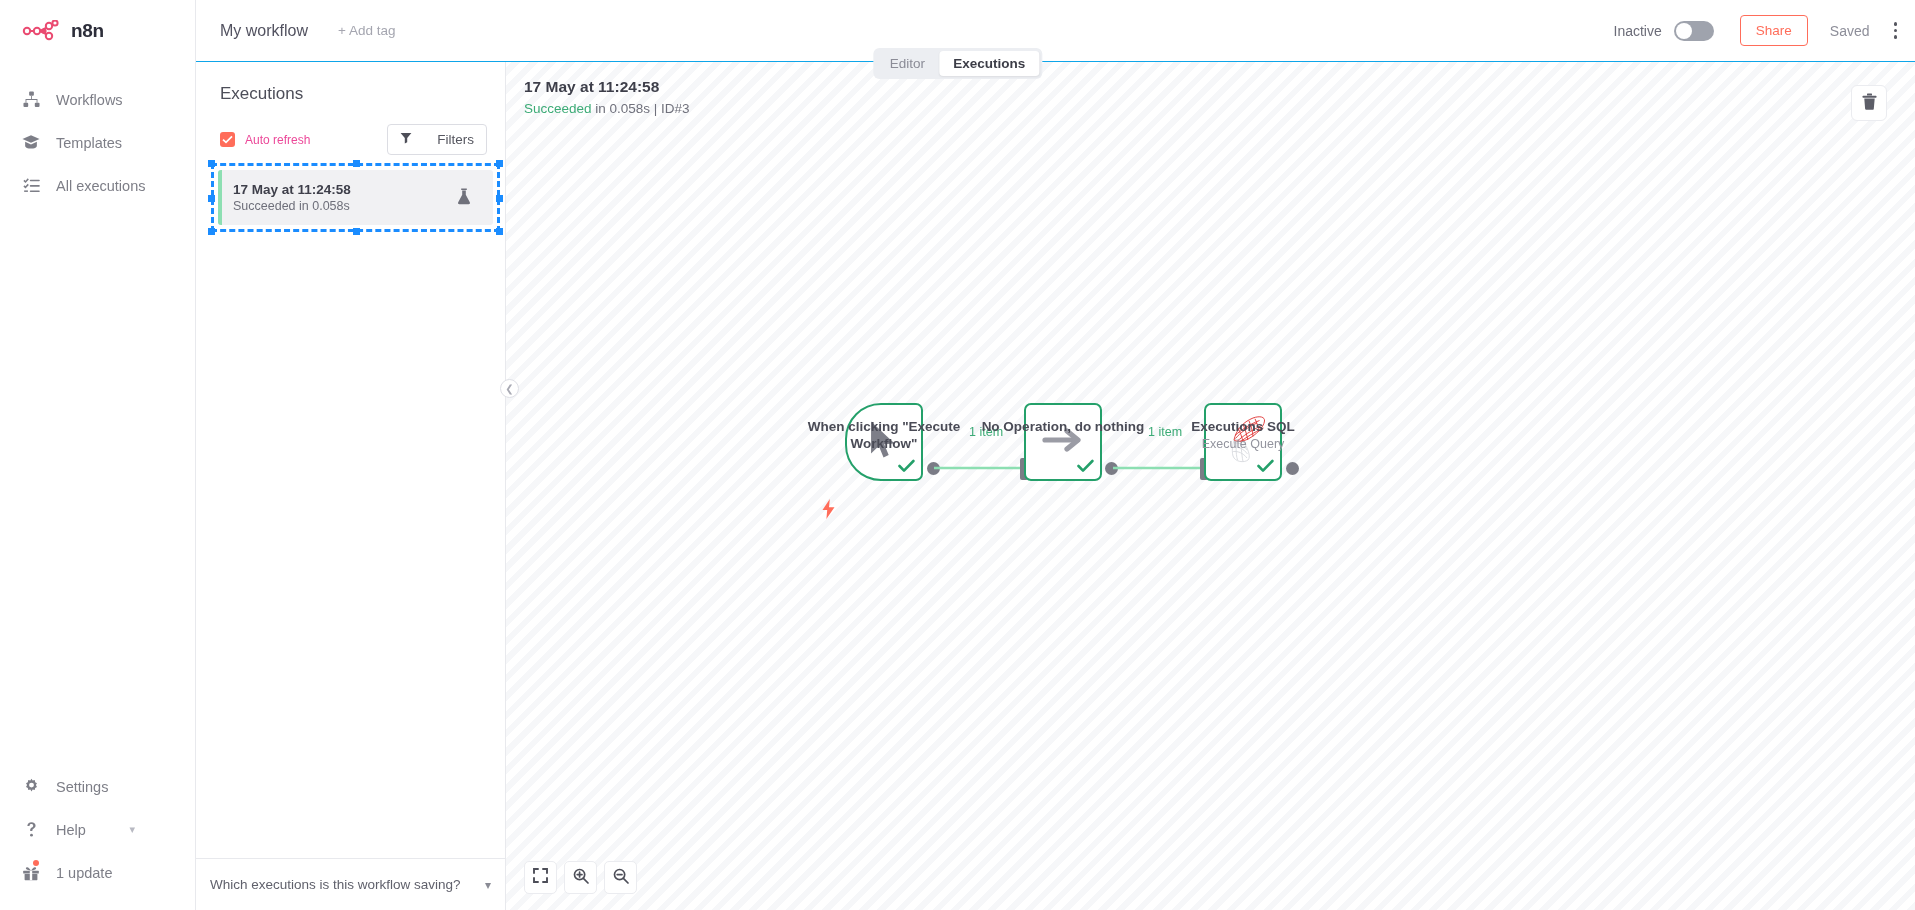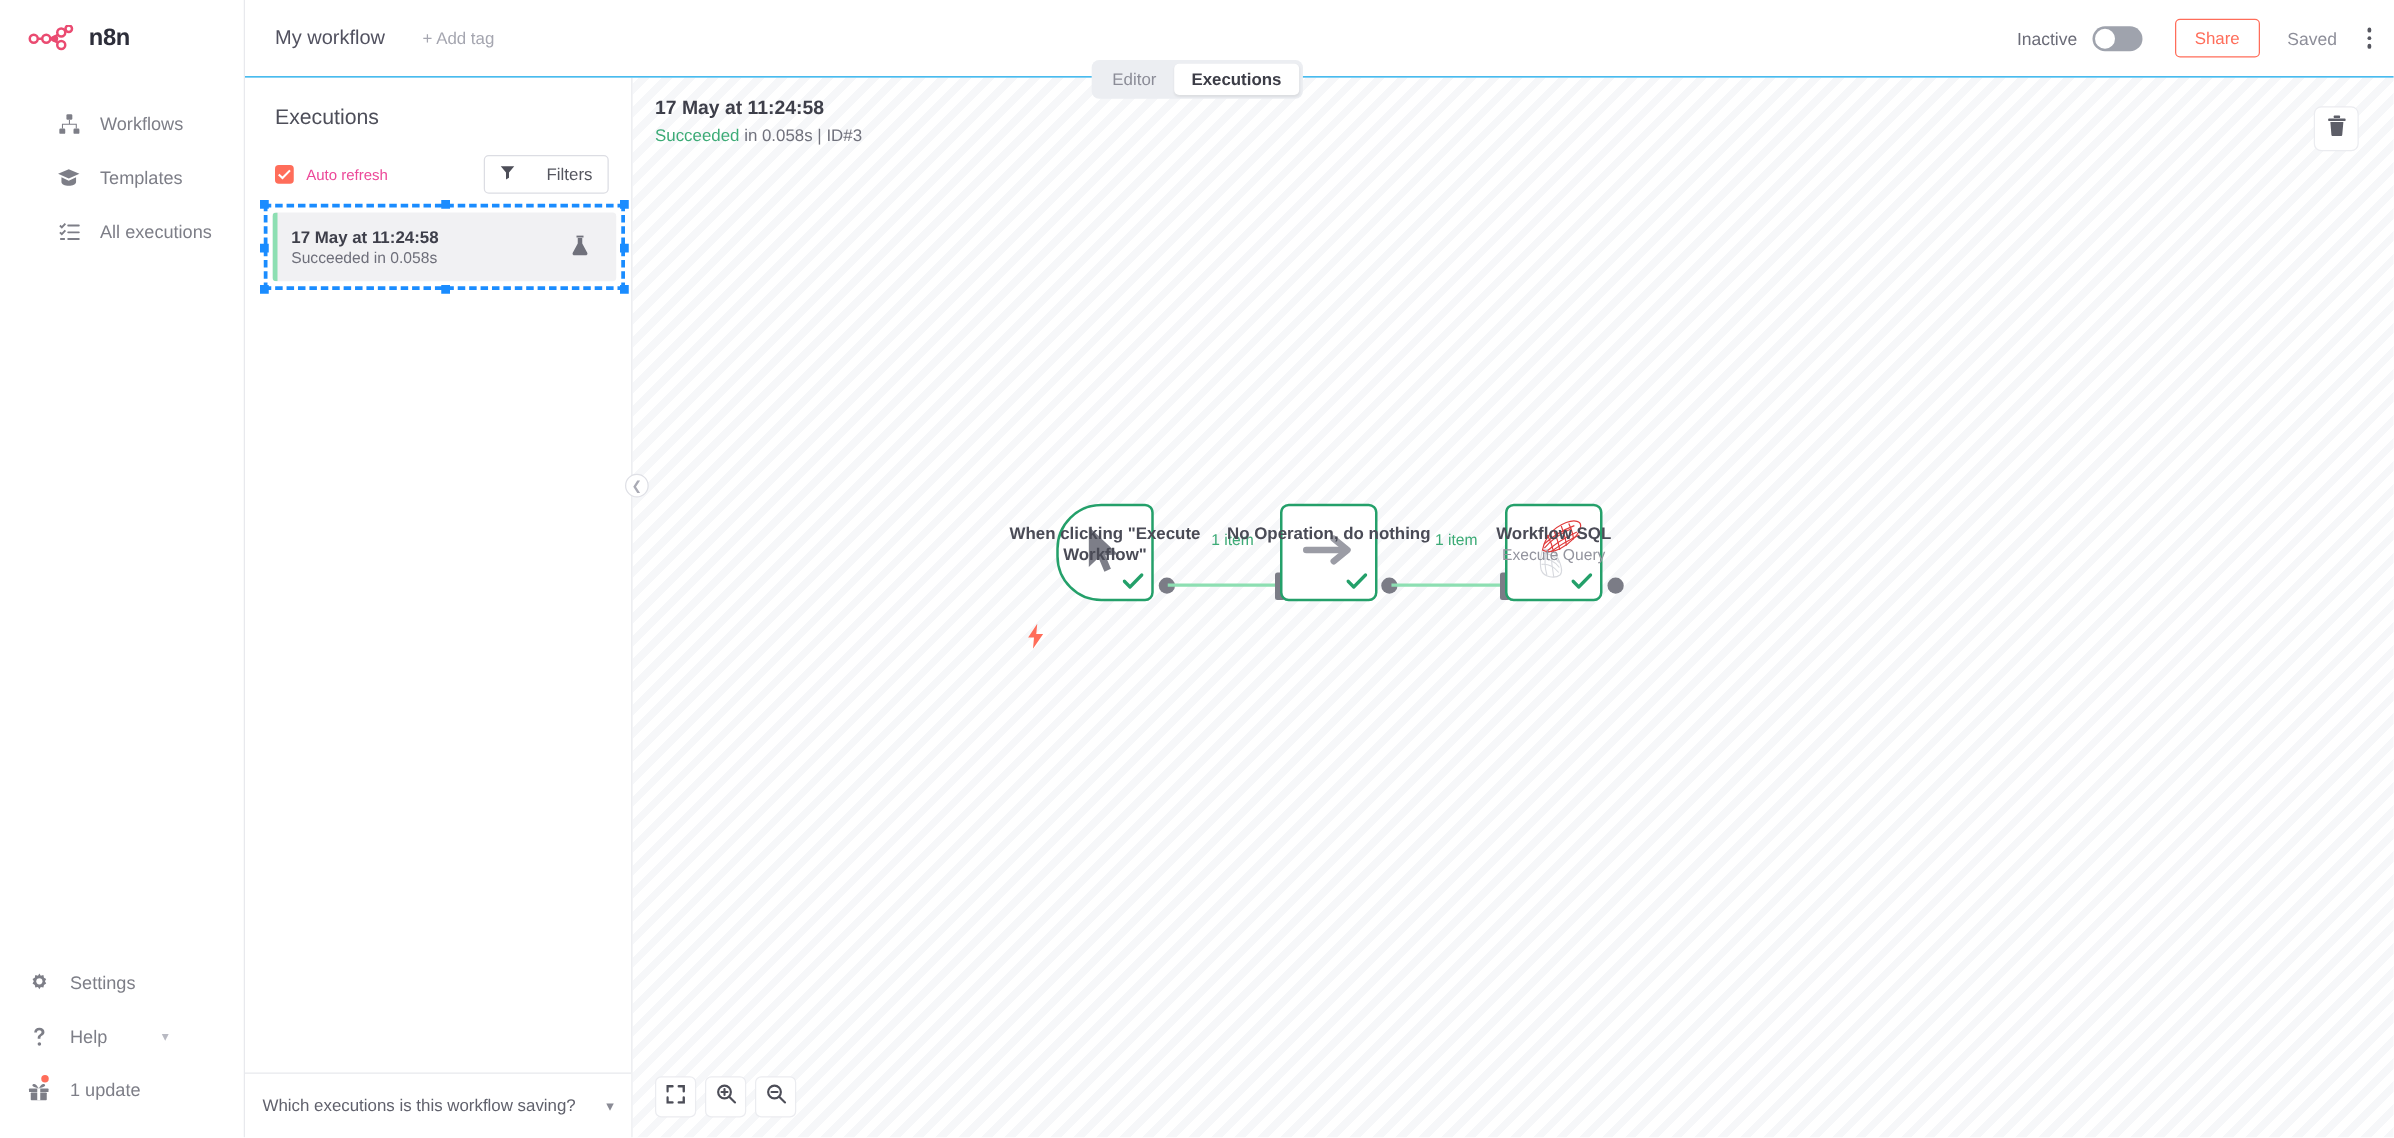--- a/index.html
+++ b/index.html
@@ -20,21 +20,21 @@
     border-right: 1px solid #e8e9ed;
     display: flex; flex-direction: column;
   }
   .logo-row {
     height: 62px; display: flex; align-items: center;
     padding-left: 22px; gap: 9px;
   }
   .logo-mark { width: 40px; height: 22px; display:block; }
   .logo-text { font-size: 19px; font-weight: bold; color: #2d2e3a; letter-spacing: -0.3px;}
 
-  .nav-group { margin-top: 16px; padding-left: 24px; }
+  .nav-group { margin-top: 16px; }
   .nav-item {
     display: flex; align-items: center;
     height: 43px; padding-left: 22px; gap: 16px;
     cursor: pointer; color: #7d7e87; font-size: 14.5px;
     position: relative;
   }
   .nav-icon { width: 18px; height: 18px; display: flex; align-items: center; justify-content: center; color:#7d7e87; flex: none;}
   .nav-icon svg { display:block; }
   .nav-label { white-space: nowrap; }
   .spacer { flex: 1; }
@@ -464,21 +464,21 @@
           </g>
         </svg>
       </span>
       <span class="node-check">
         <svg width="17" height="14" viewBox="0 0 17 14" fill="none" stroke="#24a06a" stroke-width="2.6" stroke-linecap="round" stroke-linejoin="round">
           <path d="M1.5 7 L6 11.6 L15.4 2"></path>
         </svg>
       </span>
     </div>
     <span class="endpoint-dot" style="left:780px; top:400px;"></span>
-    <div class="node-label" style="left:637px; top:356px;">Workflow SQL</div>
+    <div class="node-label" style="left:637px; top:356px;">Executions SQL</div>
     <div class="node-sublabel" style="left:637px; top:375px;">Execute Query</div>
 
     <div class="zoom-bar">
       <div class="zoom-btn">
         <span>
           <svg width="15" height="15" viewBox="0 0 15 15" fill="none" stroke="#4d4e58" stroke-width="1.9" stroke-linecap="round">
             <path d="M1 5 V1 H5 M10 1 H14 V5 M14 10 V14 H10 M5 14 H1 V10"></path>
           </svg>
         </span>
       </div>

